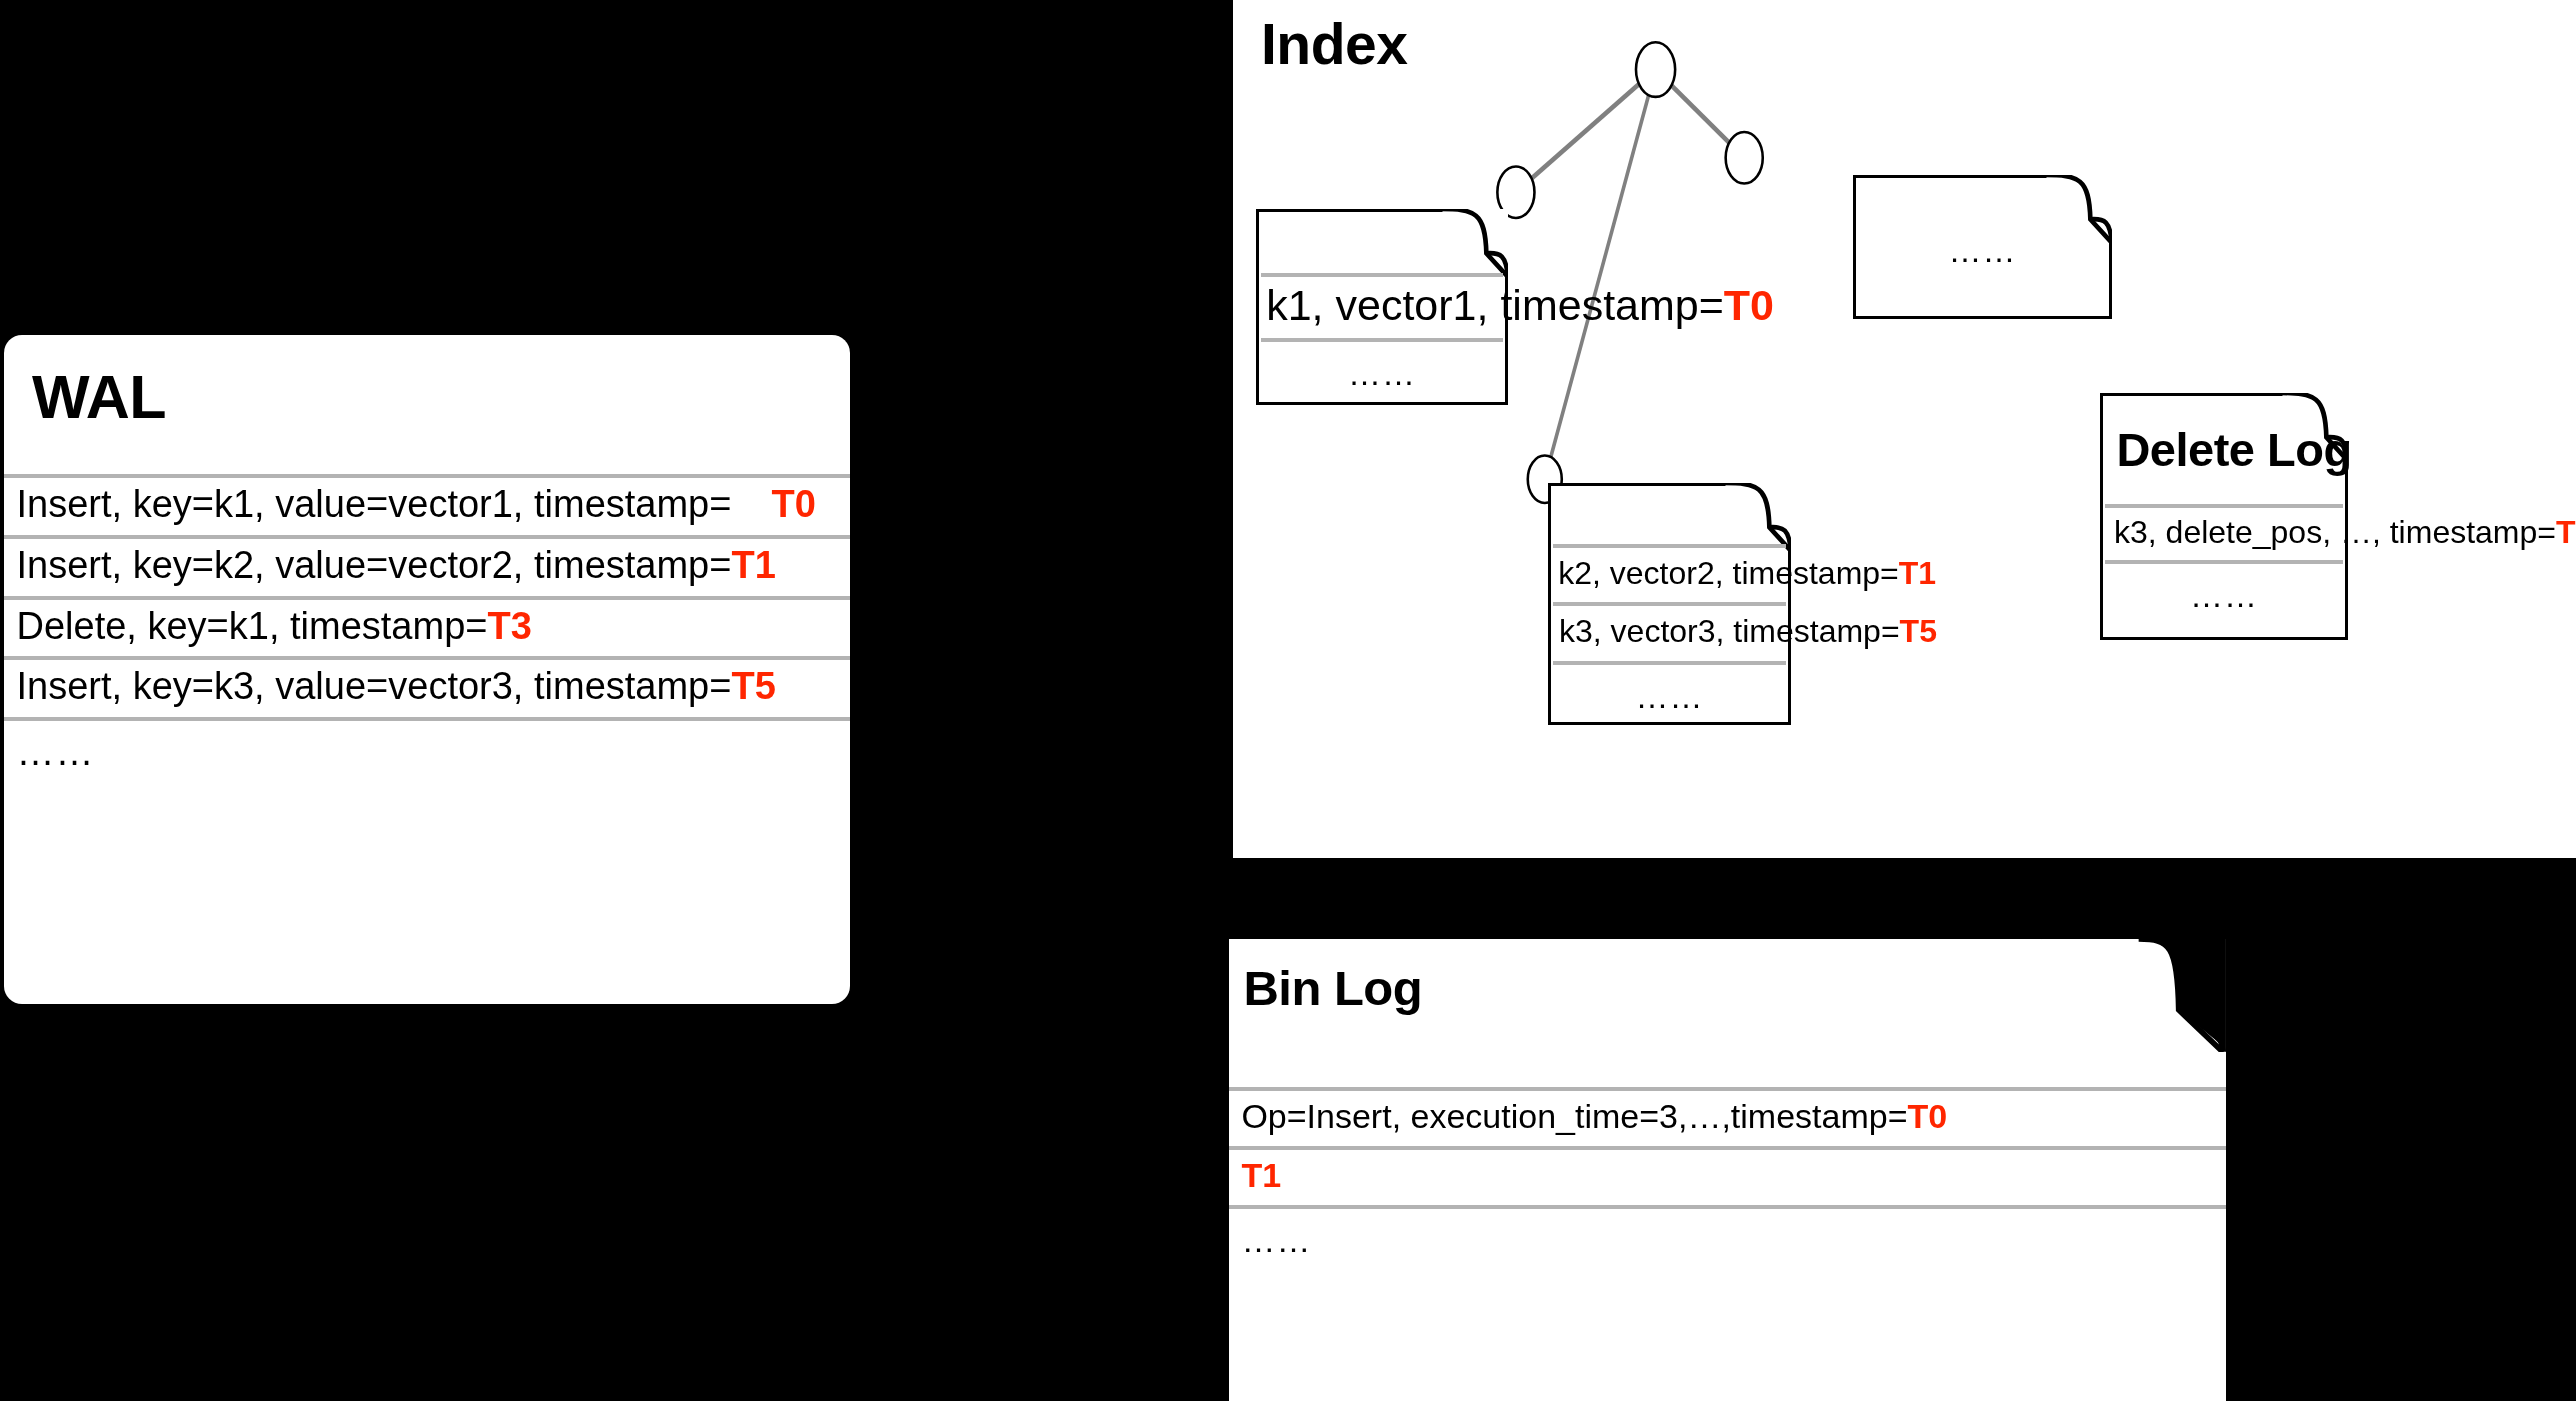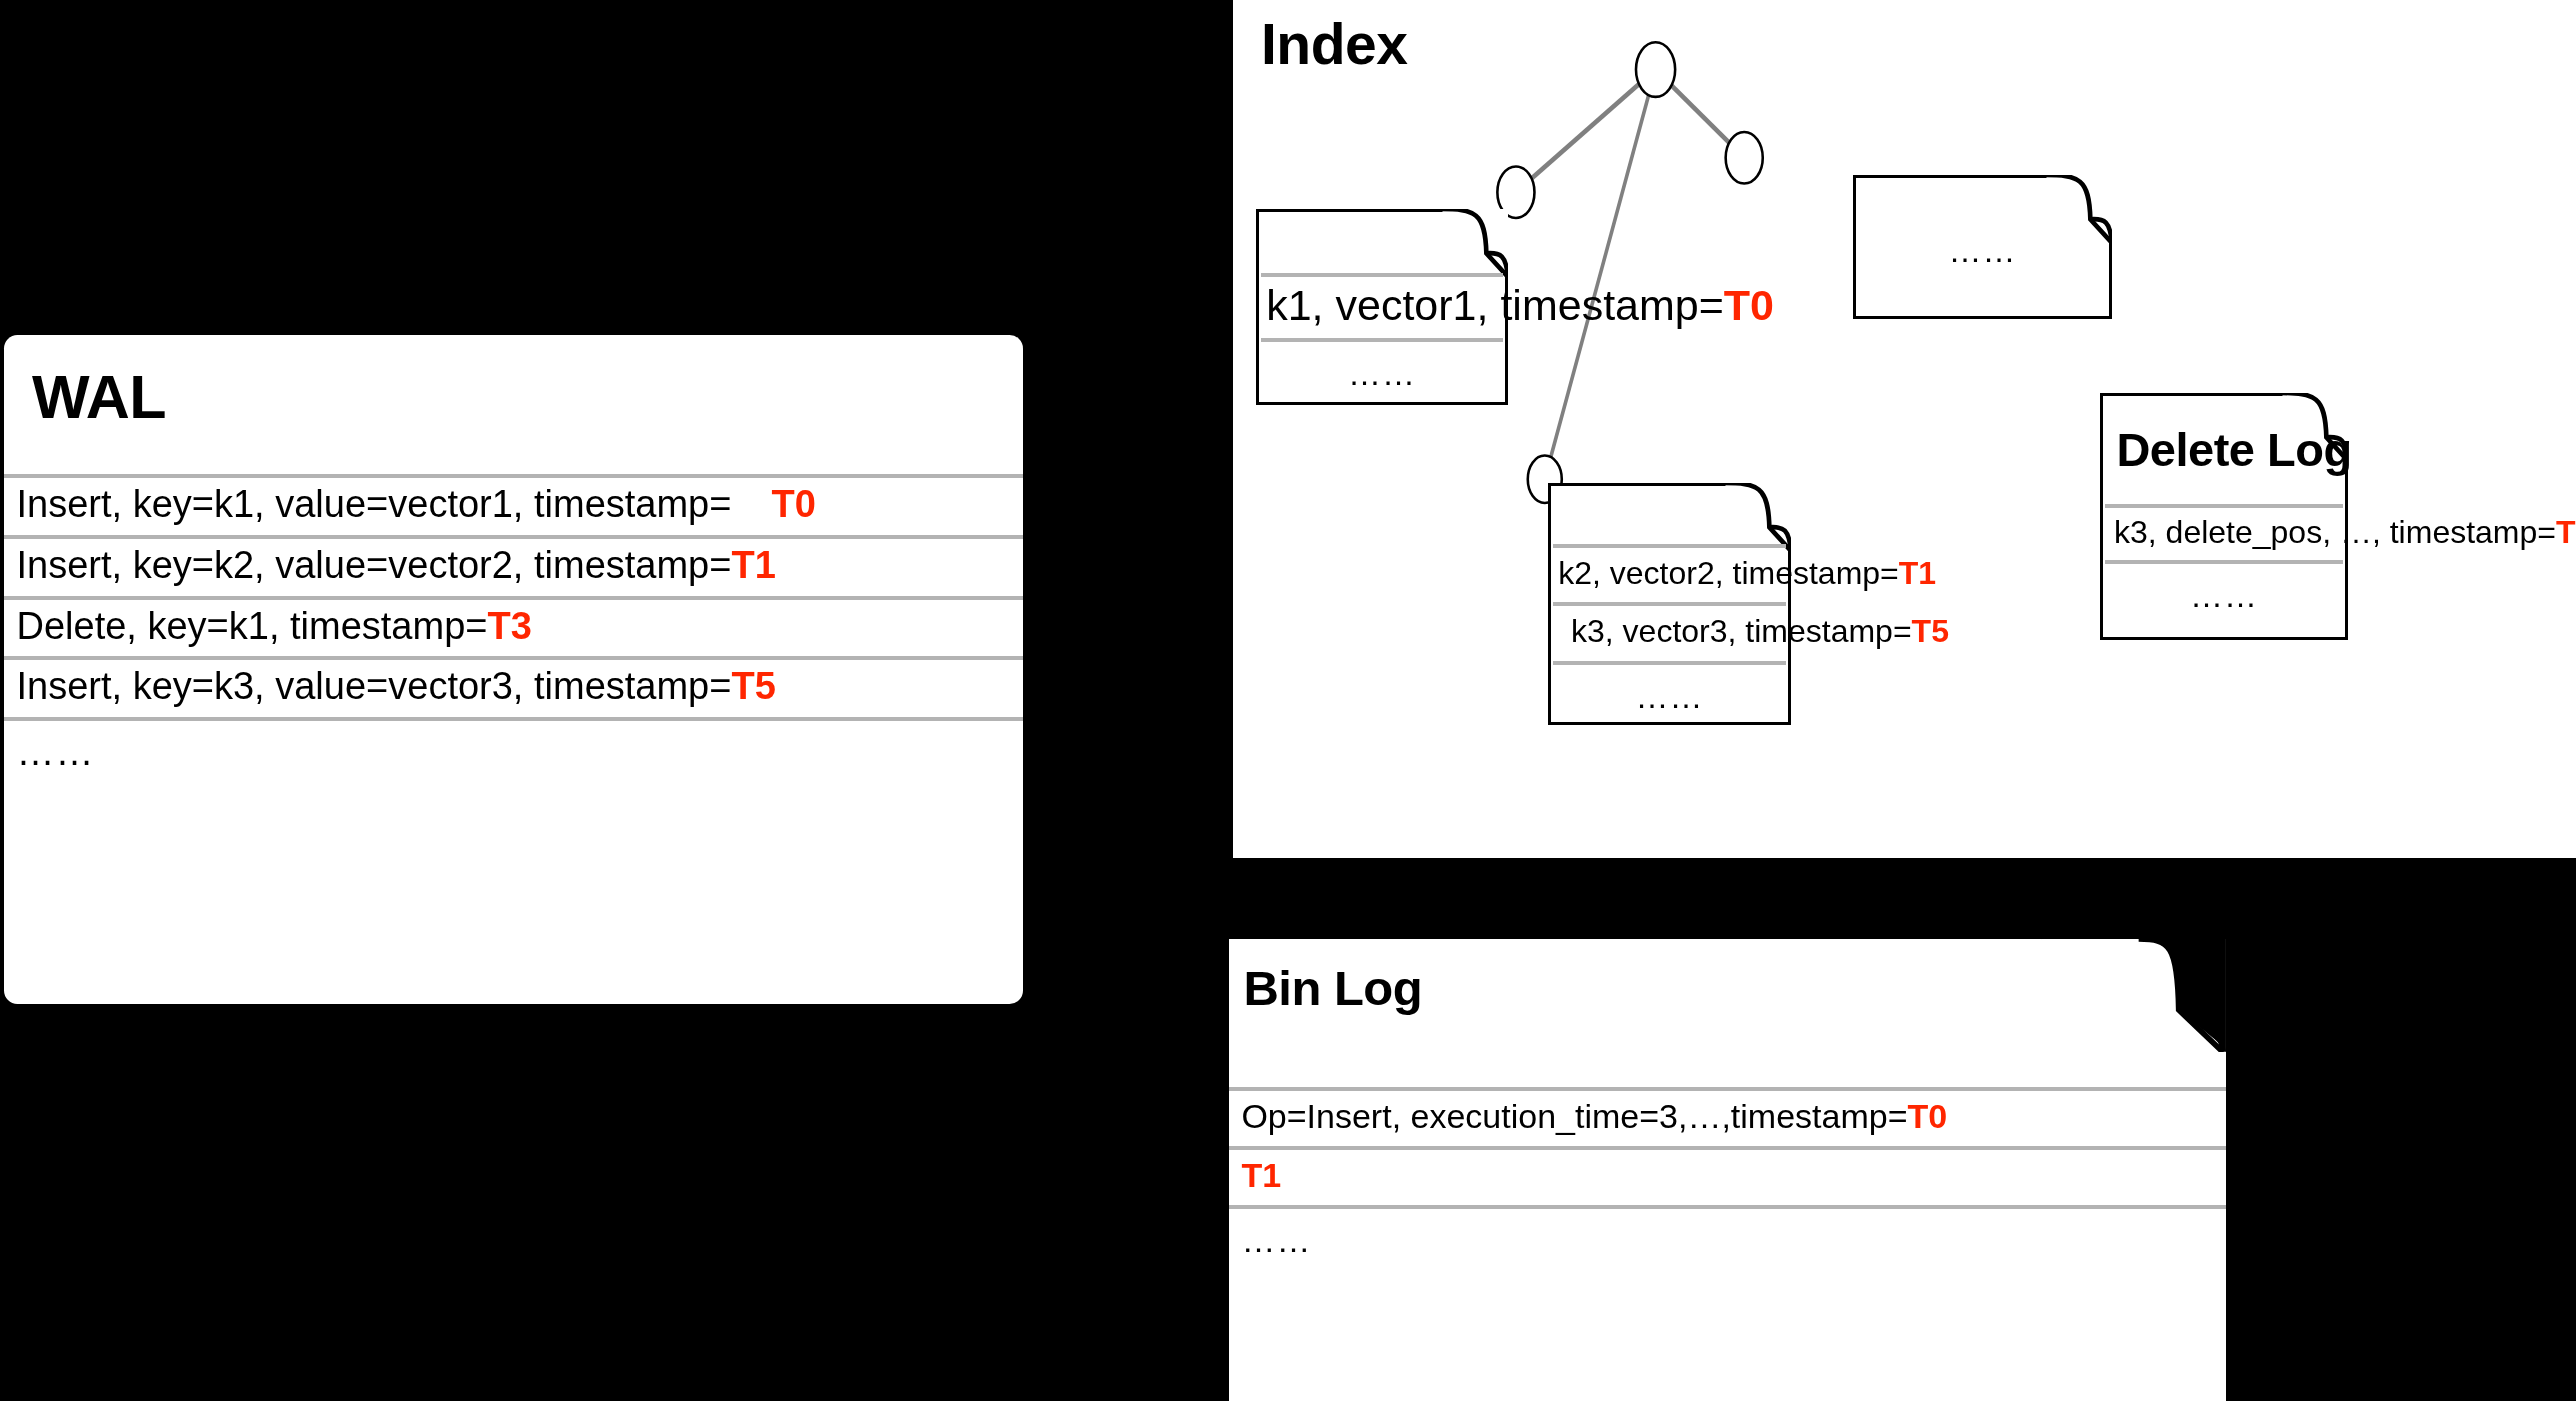--- a/index.html
+++ b/index.html
@@ -75,21 +75,21 @@
     left:0;top:0;
     width:100%;height:100%;
     pointer-events:none;
   }
 </style>
 </head>
 <body>
 
 <div id="root">
 
-  <div class="panel panel-rounded" style="left:4.1px;top:335px;width:1019px;height:669px;">
+  <div class="panel panel-rounded" style="left:4.1px;top:335px;width:846px;height:669px;border-radius:18px;">
     <div class="title" style="left:28px;top:32px;font-size:61px;">WAL</div>
 
     <div class="rule" style="top:139px;"></div>
     <div class="row" style="top:139px;height:61px;padding-left:12.4px;font-size:38px;gap:40px;">
       <span>Insert, key=k1, value=vector1, timestamp=</span>
         <span class="t">T0</span>
     </div>
 
     <div class="rule" style="top:200px;"></div>
     <div class="row" style="top:200px;height:61px;padding-left:12.4px;font-size:38px;">
@@ -166,21 +166,21 @@
           <path d="M0,0 C68,0 88,6 90,86 L132,132" fill="none" stroke="#000000" stroke-width="9"></path>
           <path d="M90,86 C118,84 128,90 132,132" fill="none" stroke="#000000" stroke-width="9"></path>
         </svg>
       </div>
       <div class="rule inset" style="top:58px;"></div>
       <div class="row" style="top:58px;height:59px;padding-left:7.2px;font-size:32px;">
         <span>k2, vector2, timestamp=</span>
           <span class="t">T1</span>
       </div>
       <div class="rule inset" style="top:116px;"></div>
-      <div class="row" style="top:116px;height:59px;padding-left:20px;font-size:32px;">
+      <div class="row" style="top:116px;height:59px;padding-left:8px;font-size:32px;">
         <span>k3, vector3, timestamp=</span>
           <span class="t">T5</span>
       </div>
       <div class="rule inset" style="top:175px;"></div>
       <div class="ellipsis" style="left:0;right:0;text-align:center;top:192px;font-size:33px;">……</div>
     </div>
 
     <div class="doc" style="left:867px;top:393px;width:248px;height:247px;--fw:68px;--fh:68px;">
       <div class="fold">
         <svg viewBox="0 0 132 132">

